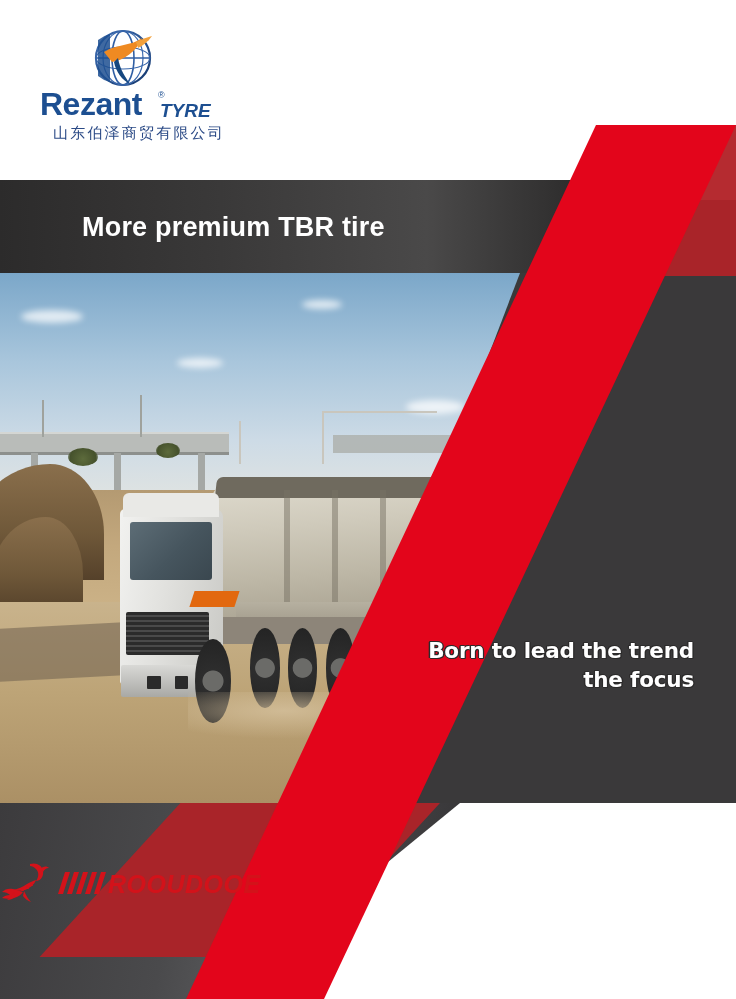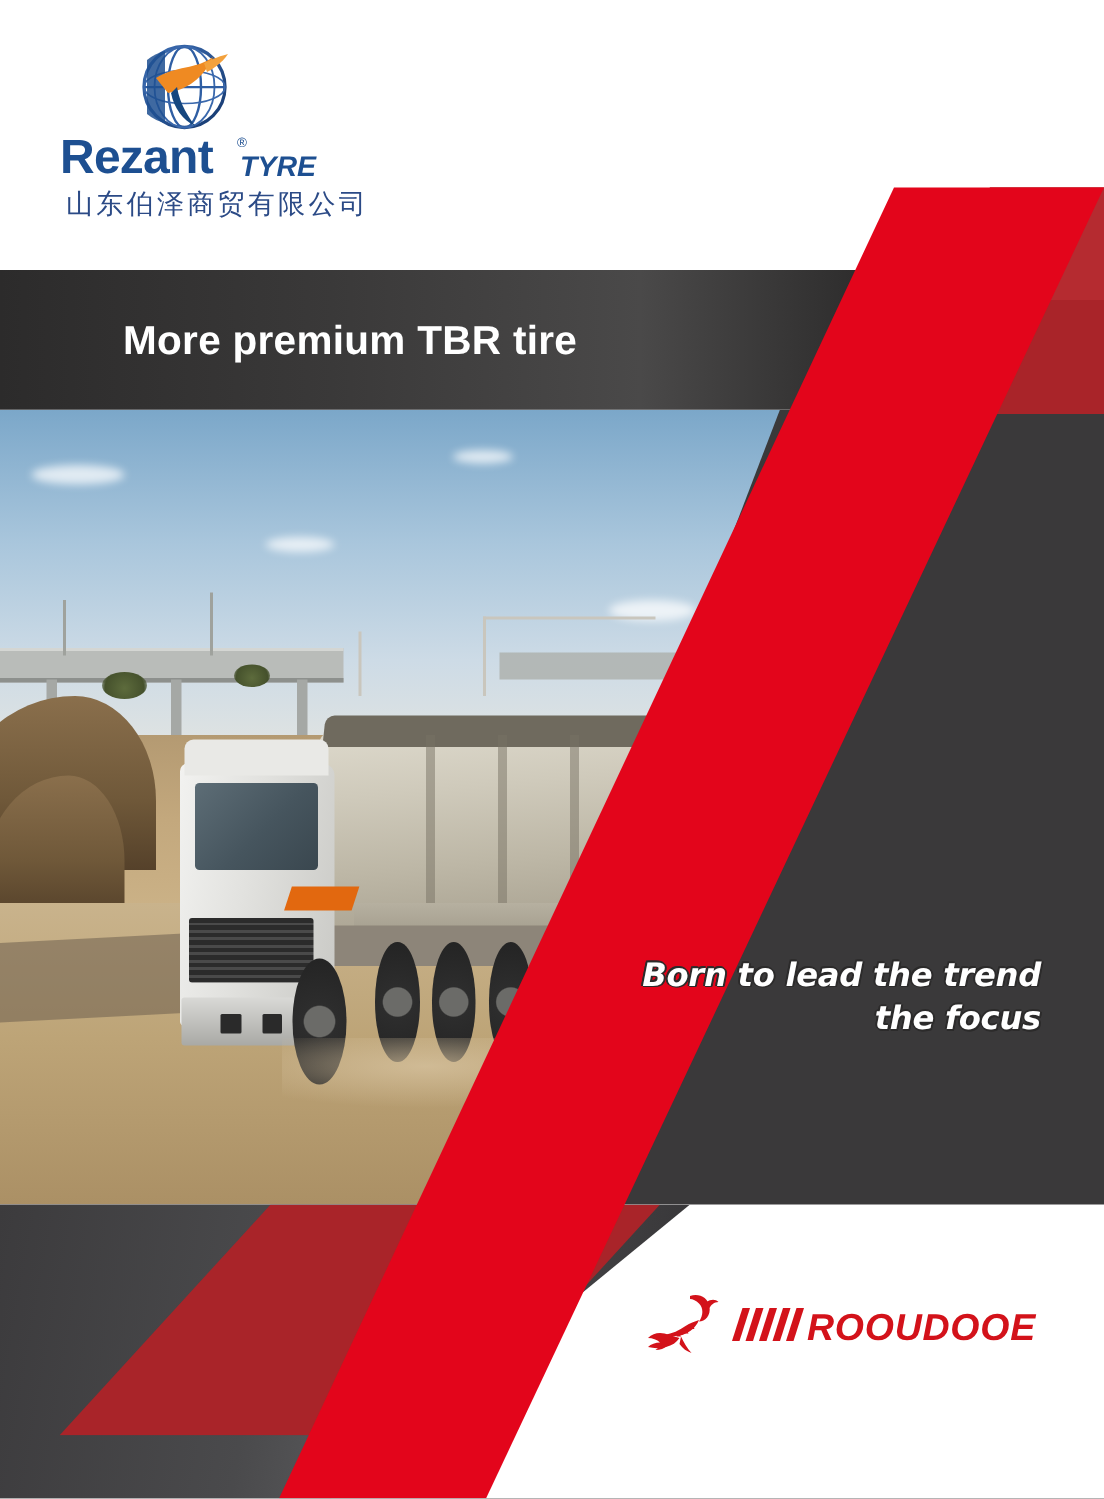--- a/index.html
+++ b/index.html
@@ -33,21 +33,21 @@
   #brand-wordmark {
     position:absolute;
     left:0; top:58px;
     width:200px; height:36px;
   }
   #brand-chinese {
     position:absolute;
     left:6px; top:96px;
     width:190px;
     text-align:center;
-    font-size:18px;
+    font-size:15px;
     letter-spacing:2.2px;
     color:#2b4a86;
     font-family:"DejaVu Sans", sans-serif;
     white-space:nowrap;
   }
 
   
   #headline-bar {
     position:absolute;
     left:0; top:180px;
@@ -255,21 +255,20 @@
     font-size:21.5px;
     font-weight:bold;
     color:#ffffff;
     line-height:29px;
     letter-spacing:-0.2px;
     text-shadow:
       1.3px 0 0 #2c2b2b, -1.3px 0 0 #2c2b2b,
       0 1.3px 0 #2c2b2b, 0 -1.3px 0 #2c2b2b,
       1px 1px 0 #2c2b2b, -1px -1px 0 #2c2b2b;
     white-space:nowrap;
-    font-style:italic;
   }
 
   
   #bottom-grey {
     position:absolute;
     left:0; top:803px;
     width:460px; height:196px;
     background:linear-gradient(100deg,#3c3b3d 0%,#4a4a4c 38%,#5a5a5c 56%,#434244 78%,#343335 100%);
     clip-path:polygon(0 0, 100% 0, 48% 100%, 0 100%);
     z-index:16;
@@ -284,21 +283,21 @@
   }
 
   
   #footer-logo {
     position:absolute;
     left:0; top:852px;
     width:736px; height:62px;
     z-index:40;
     display:flex;
     align-items:center;
-    justify-content:flex-end;
+    justify-content:flex-start;
   }
   #scorpion { width:60px; height:50px; flex:0 0 auto; }
   #footer-word {
     height:30px;
     margin-left:-4px;
     flex:0 0 auto;
   }
 </style>
 </head>
 <body>

